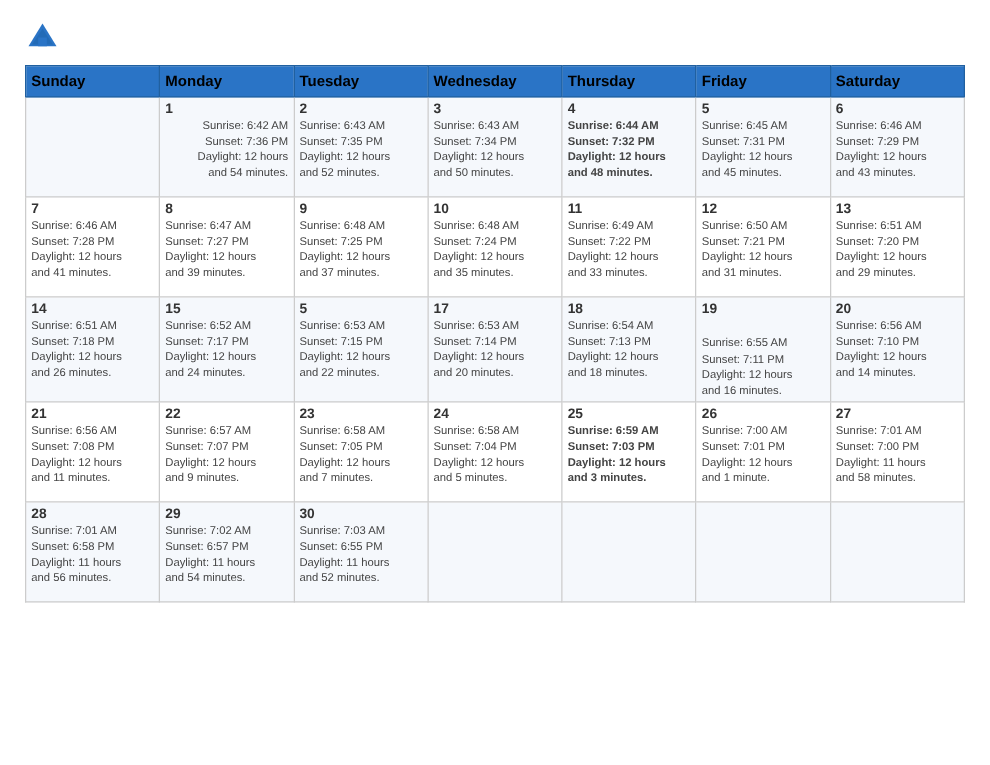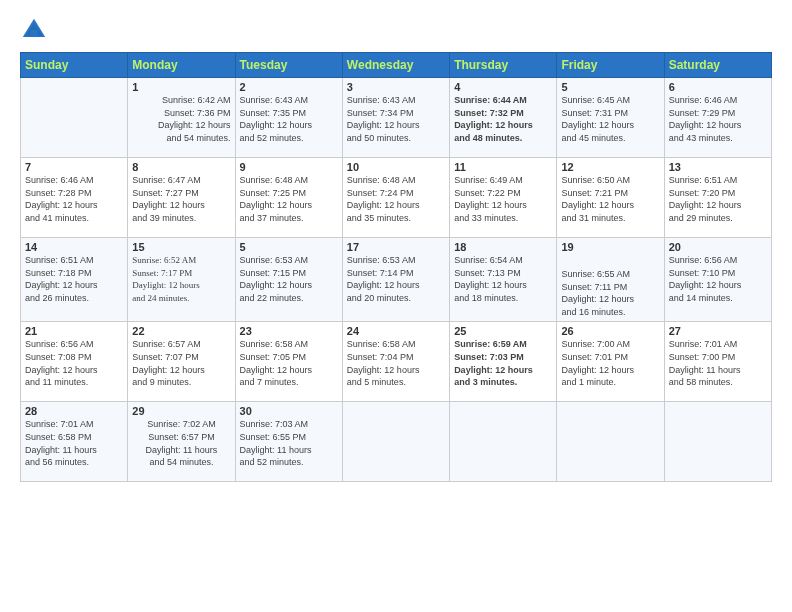--- a/index.html
+++ b/index.html
@@ -51,21 +51,21 @@
       color: #444;
       margin-top: 2px;
     }
     .calendar {
       width: 100%;
       border-collapse: collapse;
       border: 1px solid #ccc;
     }
     .calendar th {
       background-color: #2a74c6;
-      color: #bef264;
+      color: #000000;
       font-size: 12px;
       font-weight: bold;
       padding: 5px 4px;
       border: 1px solid #2060a0;
       text-align: left;
     }
     .calendar td {
       border: 1px solid #ccc;
       vertical-align: top;
       padding: 3px 4px;
@@ -230,21 +230,21 @@
         <tr class="week-row">
           <td>
             <span class="day-number">14</span>
             <div class="day-info" style="white-space: pre-line;">Sunrise: 6:51 AM
 Sunset: 7:18 PM
 Daylight: 12 hours
 and 26 minutes.</div>
           </td>
           <td>
             <span class="day-number">15</span>
-            <div class="day-info" style="white-space: pre-line; font-family: Liberation Serif, serif;">Sunrise: 6:52 AM
+            <div class="day-info" style="white-space: pre-line;">Sunrise: 6:52 AM
 Sunset: 7:17 PM
 Daylight: 12 hours
 and 24 minutes.</div>
           </td>
           <td>
             <span class="day-number">5</span>
             <div class="day-info" style="white-space: pre-line;">Sunrise: 6:53 AM
 Sunset: 7:15 PM
 Daylight: 12 hours
 and 22 minutes.</div>
@@ -332,21 +332,21 @@
         <tr class="week-row">
           <td>
             <span class="day-number">28</span>
             <div class="day-info" style="white-space: pre-line;">Sunrise: 7:01 AM
 Sunset: 6:58 PM
 Daylight: 11 hours
 and 56 minutes.</div>
           </td>
           <td>
             <span class="day-number">29</span>
-            <div class="day-info" style="white-space: pre-line; text-align: center;">Sunrise: 7:02 AM
+            <div class="day-info" style="white-space: pre-line;">Sunrise: 7:02 AM
 Sunset: 6:57 PM
 Daylight: 11 hours
 and 54 minutes.</div>
           </td>
           <td>
             <span class="day-number">30</span>
             <div class="day-info" style="white-space: pre-line;">Sunrise: 7:03 AM
 Sunset: 6:55 PM
 Daylight: 11 hours
 and 52 minutes.</div>

